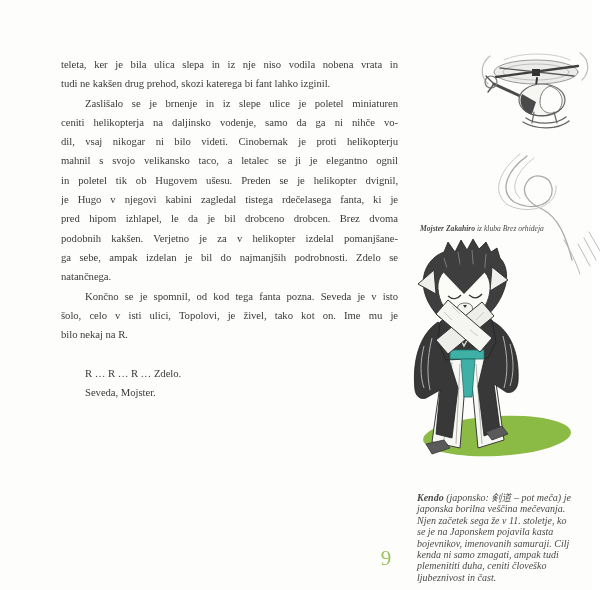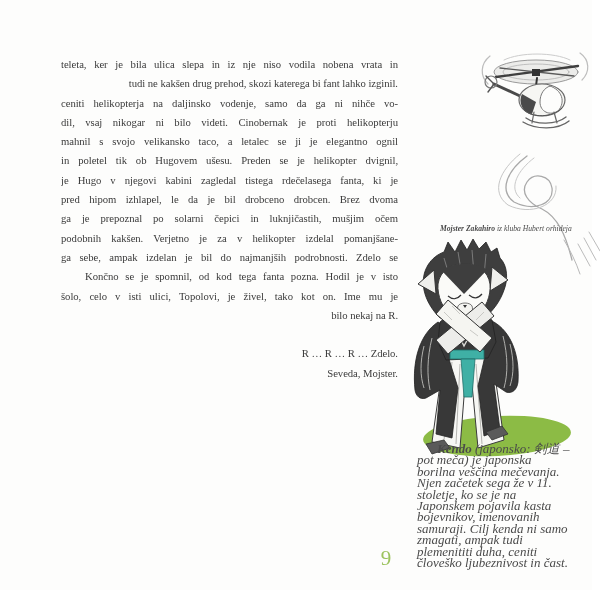--- a/index.html
+++ b/index.html
@@ -13,58 +13,59 @@
     position:absolute; left:0; top:0; width:592px; height:590px;
     background:#fdfdfc;
   }
 
   
   .body-text {
     position:absolute; left:61px; top:55px; width:337px;
     font-size:10.7px; line-height:19.3px; letter-spacing:-0.05px;
     color:#3b3b3b;
   }
-  .line { height:19.3px; white-space:nowrap; overflow:hidden;text-align:right; }
+  .line { height:19.3px; white-space:nowrap; overflow:hidden; }
   .line.j { text-align:justify; text-align-last:justify; }
   .line.ind { padding-left:24px; }
   .line.gap { height:19.3px; }
 
   
   .cap { position:absolute; font-style:italic; color:#4a4a4a; }
-  .cap .lead { font-weight:bold;margin-left:20px; }
+  .cap .lead { font-weight:bold; }
   .cap1 { left:420px; top:224px; width:162px; font-size:7.6px; line-height:10px; }
-  .cap2 { left:417px; top:443px; width:154px; font-size:13px; line-height:11.4px; }
+  .cap2 { left:417px; top:492px; width:154px; font-size:10px; line-height:11.4px; }
 
   
   .page-number {
     position:absolute; left:368px; top:546px; width:36px;
     text-align:center; font-size:21px; color:#9cc35e;
   }
 
   .illu { position:absolute; }
   svg { display:block; }
 </style>
 </head>
 <body>
 
 <div class="page">
 
   <div class="body-text" style="color: rgb(59, 59, 59);">
       <div class="line j">teleta, ker je bila ulica slepa in iz nje niso vodila nobena vrata in</div>
       <div class="line">tudi ne kakšen drug prehod, skozi katerega bi fant lahko izginil.</div>
+      <div class="line j ind">Zaslišalo se je brnenje in iz slepe ulice je poletel miniaturen</div>
       <div class="line j">ceniti helikopterja na daljinsko vodenje, samo da ga ni nihče vo-</div>
       <div class="line j">dil, vsaj nikogar ni bilo videti. Cinobernak je proti helikopterju</div>
       <div class="line j">mahnil s svojo velikansko taco, a letalec se ji je elegantno ognil</div>
       <div class="line j">in poletel tik ob Hugovem ušesu. Preden se je helikopter dvignil,</div>
       <div class="line j">je Hugo v njegovi kabini zagledal tistega rdečelasega fanta, ki je</div>
       <div class="line j">pred hipom izhlapel, le da je bil drobceno drobcen. Brez dvoma</div>
-      <div class="line j">ga je prepoznal po solarni čepici in luknjičastih, mušjim očem</div>
       <div class="line j">podobnih kakšen. Verjetno je za v helikopter izdelal pomanjšane-</div>
       <div class="line j">ga sebe, ampak izdelan je bil do najmanjših podrobnosti. Zdelo se</div>
-      <div class="line j ind">Končno se je spomnil, od kod tega fanta pozna. Hodil je v isto</div>
+      <div class="line">natančnega.</div>
+      <div class="line j ind">Končno se je spomnil, od kod tega fanta pozna. Seveda je v isto</div>
       <div class="line j">šolo, celo v isti ulici, Topolovi, je živel, tako kot on. Ime mu je</div>
       <div class="line">bilo nekaj na R.</div>
       <div class="line gap"></div>
       <div class="line ind">R … R … R … Zdelo.</div>
       <div class="line ind">Seveda, Mojster.</div>
     </div>
 
   <svg class="illu" style="left:470px; top:50px;" width="120" height="115" viewBox="0 0 120 115">
     <g fill="none" stroke-linecap="round">
       <path d="M18 34 C10 26 10 14 20 6" stroke="#bdbdbd" stroke-width="1.2"></path>
@@ -93,21 +94,21 @@
     <g fill="none" stroke-linecap="round">
       <path d="M77 8 C58 22 48 42 64 54 C84 64 104 56 102 40 C100 27 84 24 77 34 C70 44 78 55 92 61 C108 69 116 88 122 112" stroke="#a9a9a9" stroke-width="1.3"></path>
       <path d="M70 6 C50 22 40 44 58 57 C80 68 108 58 106 38" stroke="#c6c6c6" stroke-width="1"></path>
       <path d="M84 10 C68 22 58 40 70 50" stroke="#c9c9c9" stroke-width="1"></path>
       <path d="M114 92 C120 102 126 114 130 126" stroke="#b8b8b8" stroke-width="1"></path>
       <path d="M128 96 L140 118 M134 90 L146 112 M139 84 L150 103" stroke="#bcbcbc" stroke-width="1"></path>
     </g>
   </svg>
 
   <div class="cap cap1">
-    <span class="lead">Mojster Zakahiro</span><span> iz kluba Hubert orhideja</span>
+    <span class="lead">Mojster Zakahiro</span><span> iz kluba Brez orhideja</span>
   </div>
 
   <svg class="illu" style="left:400px; top:40px;" width="200" height="430" viewBox="0 0 200 430">
 
     <ellipse cx="97" cy="396" rx="74" ry="20" transform="rotate(-3 97 396)" fill="#8cbb45"></ellipse>
 
     <path d="M44 316 L32 402 L60 408 L65 344 L72 344 L78 408 L104 400 L92 314 Z" fill="#f7f7f4" stroke="#3b3b3b" stroke-width="1"></path>
     <path d="M52 322 L44 400 M60 324 L56 404 M76 324 L82 404 M84 320 L92 398" fill="none" stroke="#a3a3a0" stroke-width="0.8"></path>
 
     <path d="M38 282 C20 294 12 320 15 350 C16 356 20 360 26 358 L40 350 L36 394 L52 398 L58 348 L48 316 L50 290 Z" fill="#383838" stroke="#222222" stroke-width="0.8"></path>

